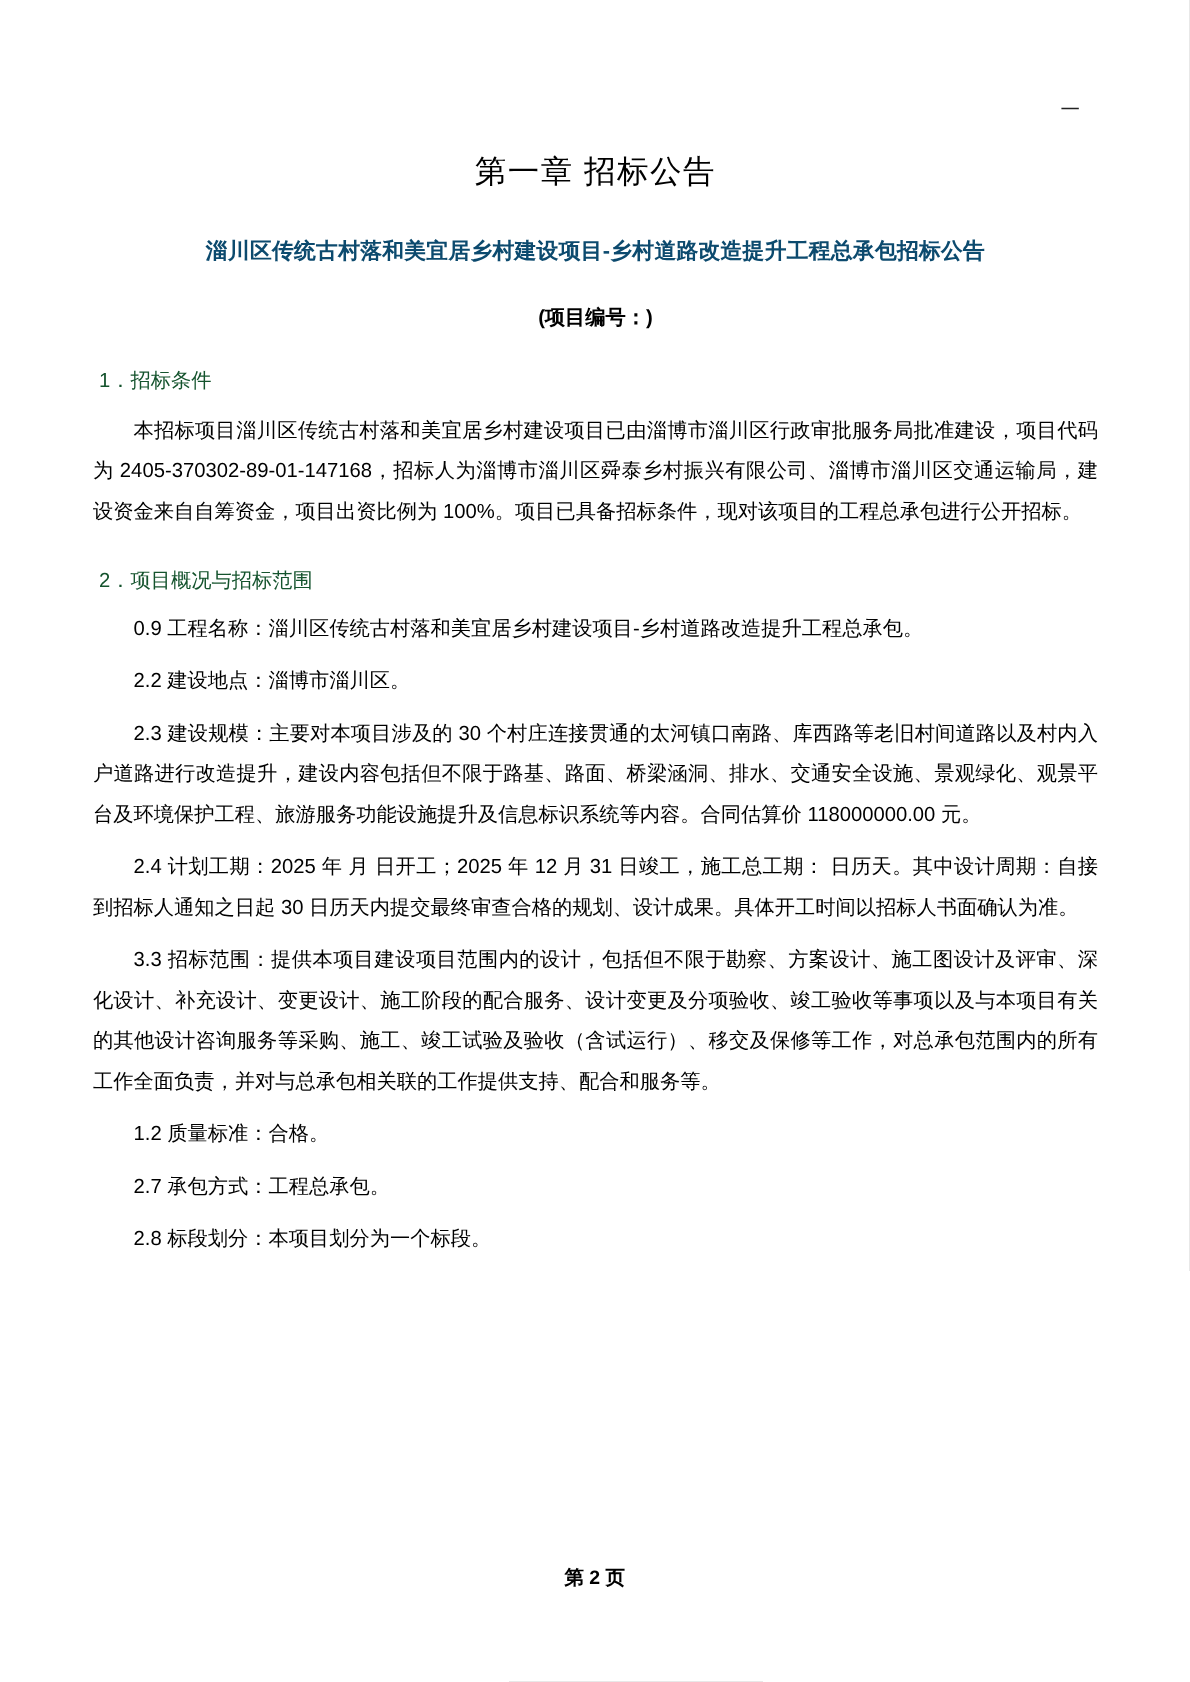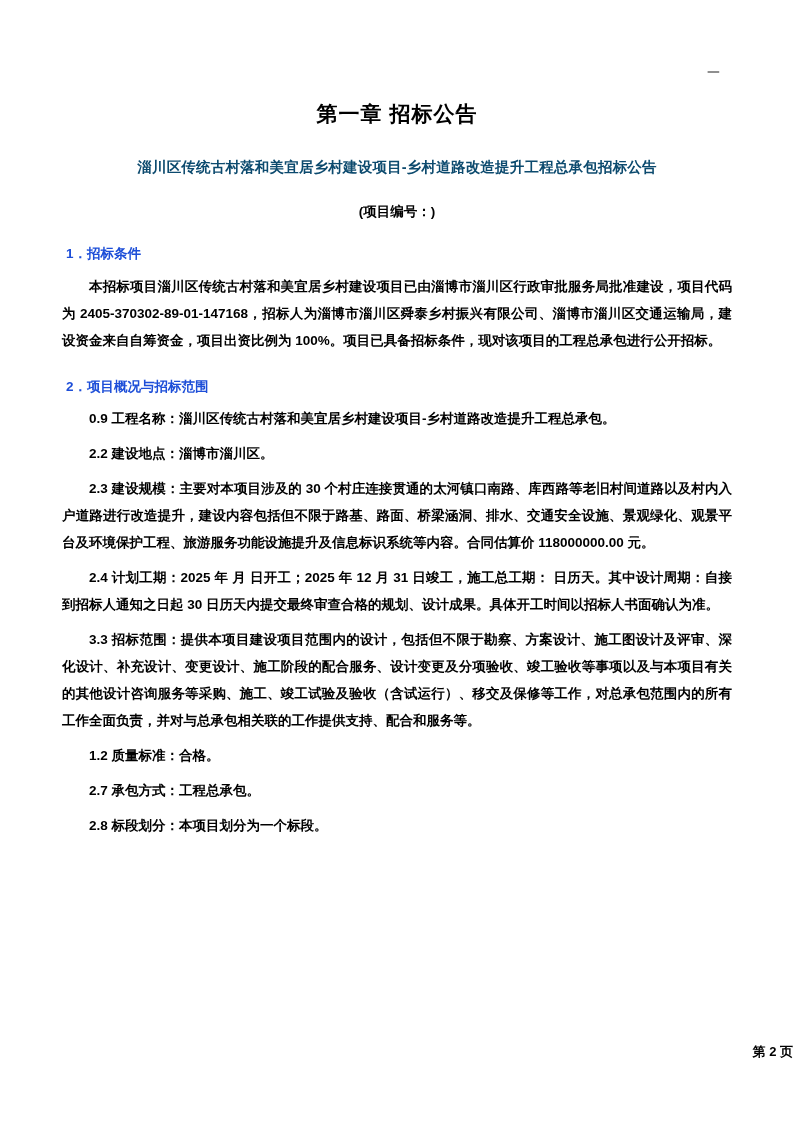--- a/index.html
+++ b/index.html
@@ -30,21 +30,21 @@
     position: absolute;
     right: 12px;
     top: 64px;
     font-size: 13px;
     color: #222;
     letter-spacing: 0;
   }
   .chapter-title {
     text-align: center;
     font-size: 21px;
-    font-weight: bold;
+    font-weight: normal;
     color: #000;
     margin-top: 100px;
     letter-spacing: 1px;
   }
   .doc-title {
     text-align: center;
     font-size: 14.5px;
     font-weight: bold;
     color: #0c4a6e;
     margin-top: 30px;
@@ -52,45 +52,45 @@
   }
   .doc-subtitle {
     text-align: center;
     font-size: 13.5px;
     font-weight: bold;
     color: #000;
     margin-top: 26px;
   }
   .sec-head {
     font-size: 13.5px;
-    font-weight: bold;
-    color: #1d4ed8;
+    font-weight: normal;
+    color: #14532d;
     margin-top: 22px;
     margin-left: 4px;
     line-height: 1.6;
   }
   .para {
     font-size: 13.5px;
-    font-weight: bold;
+    font-weight: normal;
     color: #000;
     line-height: 2.0;
     text-align: justify;
     text-justify: inter-ideograph;
     text-indent: 2em;
     margin-top: 8px;
   }
   .para.sub {
     text-indent: 2em;
   }
   .footer {
     position: absolute;
     left: 0;
     right: 0;
     bottom: 60px;
-    text-align: right;
+    text-align: center;
     font-size: 13px;
     font-weight: bold;
     color: #000;
   }
 </style>
 </head>
 <body>
 
 <div class="page">
   <div class="page-inner">

